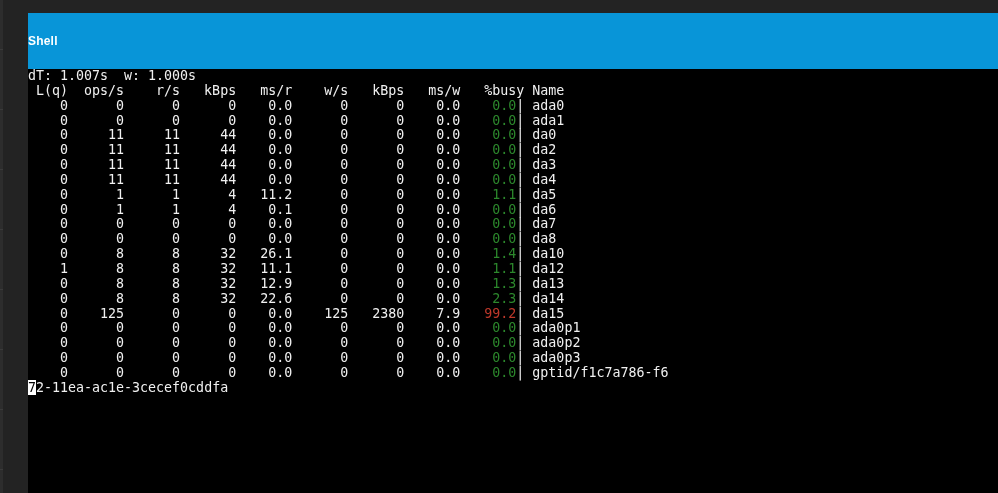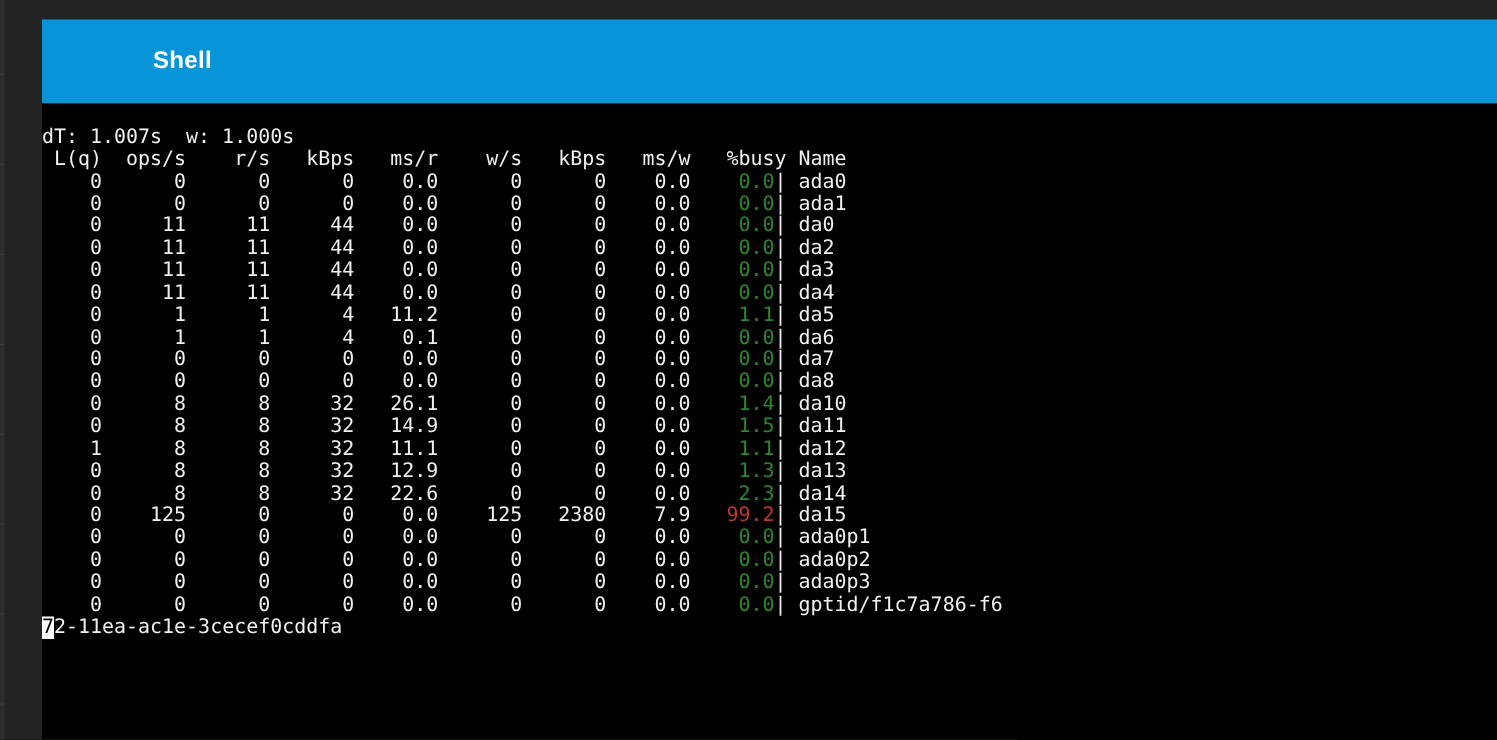--- a/index.html
+++ b/index.html
@@ -11,25 +11,25 @@
   }
   *{margin:0;padding:0;box-sizing:border-box;}
   html,body{width:998px;height:493px;overflow:hidden;background:var(--page-bg);}
   .page{position:relative;width:998px;height:493px;background:var(--page-bg);
         font-family:"Liberation Sans",sans-serif;}
   .side-rail{position:absolute;left:0;top:0;width:3px;height:493px;
         background:repeating-linear-gradient(to bottom,var(--rail-bg) 0 59px,var(--rail-line) 59px 60px);
         background-position:0 -10px;}
   .card{position:absolute;left:28px;top:13px;width:970px;height:480px;}
   .card-header{height:56px;background:var(--header-bg);display:flex;align-items:center;}
-  .card-title{color:var(--header-text);font-size:16px;font-weight:700;
-        padding-left:26px;letter-spacing:.2px;margin-left:48px;}
+  .card-title{color:var(--header-text);font-size:12px;font-weight:700;
+        letter-spacing:.2px;}
   .terminal{height:424px;background:var(--term-bg);color:var(--term-text);
         font-family:"DejaVu Sans Mono",monospace;font-size:13.3px;line-height:14.85px;
-        padding-top:16px;overflow:hidden;cursor:text;}
+        padding-top:0;overflow:hidden;cursor:text;}
   .tline{white-space:pre;}
   .busy-ok{color:var(--busy-ok);}
   .busy-critical{color:var(--busy-critical);text-align:center;}
   .cursor{background:var(--cursor-bg);color:var(--cursor-text);}
 </style>
 </head>
 <body>
 
 <div class="page">
   <div class="side-rail"></div>
@@ -44,21 +44,20 @@
         <div class="tline"><span>    0      0      0      0    0.0      0      0    0.0</span><span class="busy-ok">    0.0</span><span>| ada1</span></div>
         <div class="tline"><span>    0     11     11     44    0.0      0      0    0.0</span><span class="busy-ok">    0.0</span><span>| da0</span></div>
         <div class="tline"><span>    0     11     11     44    0.0      0      0    0.0</span><span class="busy-ok">    0.0</span><span>| da2</span></div>
         <div class="tline"><span>    0     11     11     44    0.0      0      0    0.0</span><span class="busy-ok">    0.0</span><span>| da3</span></div>
         <div class="tline"><span>    0     11     11     44    0.0      0      0    0.0</span><span class="busy-ok">    0.0</span><span>| da4</span></div>
         <div class="tline"><span>    0      1      1      4   11.2      0      0    0.0</span><span class="busy-ok">    1.1</span><span>| da5</span></div>
         <div class="tline"><span>    0      1      1      4    0.1      0      0    0.0</span><span class="busy-ok">    0.0</span><span>| da6</span></div>
         <div class="tline"><span>    0      0      0      0    0.0      0      0    0.0</span><span class="busy-ok">    0.0</span><span>| da7</span></div>
         <div class="tline"><span>    0      0      0      0    0.0      0      0    0.0</span><span class="busy-ok">    0.0</span><span>| da8</span></div>
         <div class="tline"><span>    0      8      8     32   26.1      0      0    0.0</span><span class="busy-ok">    1.4</span><span>| da10</span></div>
-        <div class="tline"><span>    0      8      8     32   14.9      0      0    0.0</span><span class="busy-ok">    1.5</span><span>| da11</span></div>
         <div class="tline"><span>    1      8      8     32   11.1      0      0    0.0</span><span class="busy-ok">    1.1</span><span>| da12</span></div>
         <div class="tline"><span>    0      8      8     32   12.9      0      0    0.0</span><span class="busy-ok">    1.3</span><span>| da13</span></div>
         <div class="tline"><span>    0      8      8     32   22.6      0      0    0.0</span><span class="busy-ok">    2.3</span><span>| da14</span></div>
         <div class="tline"><span>    0    125      0      0    0.0    125   2380    7.9</span><span class="busy-critical">   99.2</span><span>| da15</span></div>
         <div class="tline"><span>    0      0      0      0    0.0      0      0    0.0</span><span class="busy-ok">    0.0</span><span>| ada0p1</span></div>
         <div class="tline"><span>    0      0      0      0    0.0      0      0    0.0</span><span class="busy-ok">    0.0</span><span>| ada0p2</span></div>
         <div class="tline"><span>    0      0      0      0    0.0      0      0    0.0</span><span class="busy-ok">    0.0</span><span>| ada0p3</span></div>
         <div class="tline"><span>    0      0      0      0    0.0      0      0    0.0</span><span class="busy-ok">    0.0</span><span>| gptid/f1c7a786-f6</span></div>
         <div class="tline"><span class="cursor">7</span><span>2-11ea-ac1e-3cecef0cddfa</span></div>
       </div>

